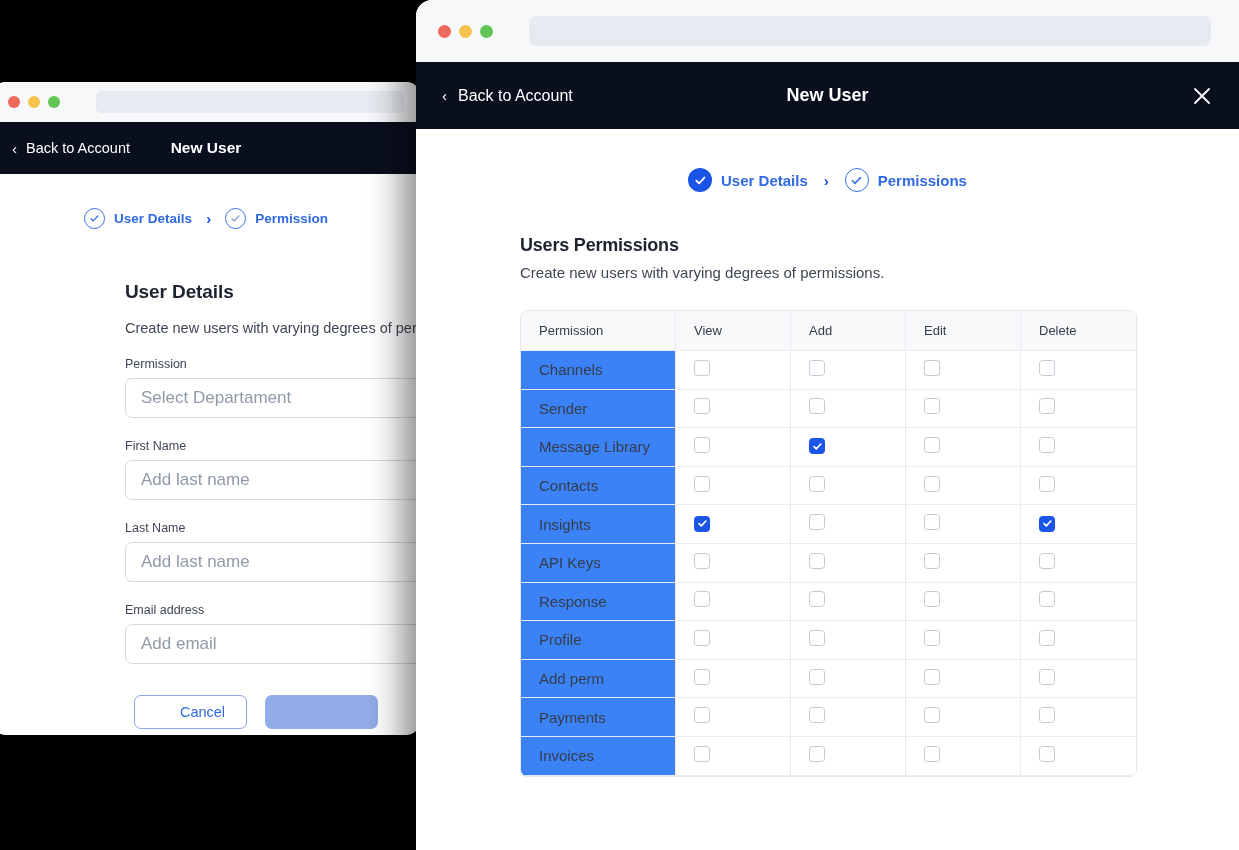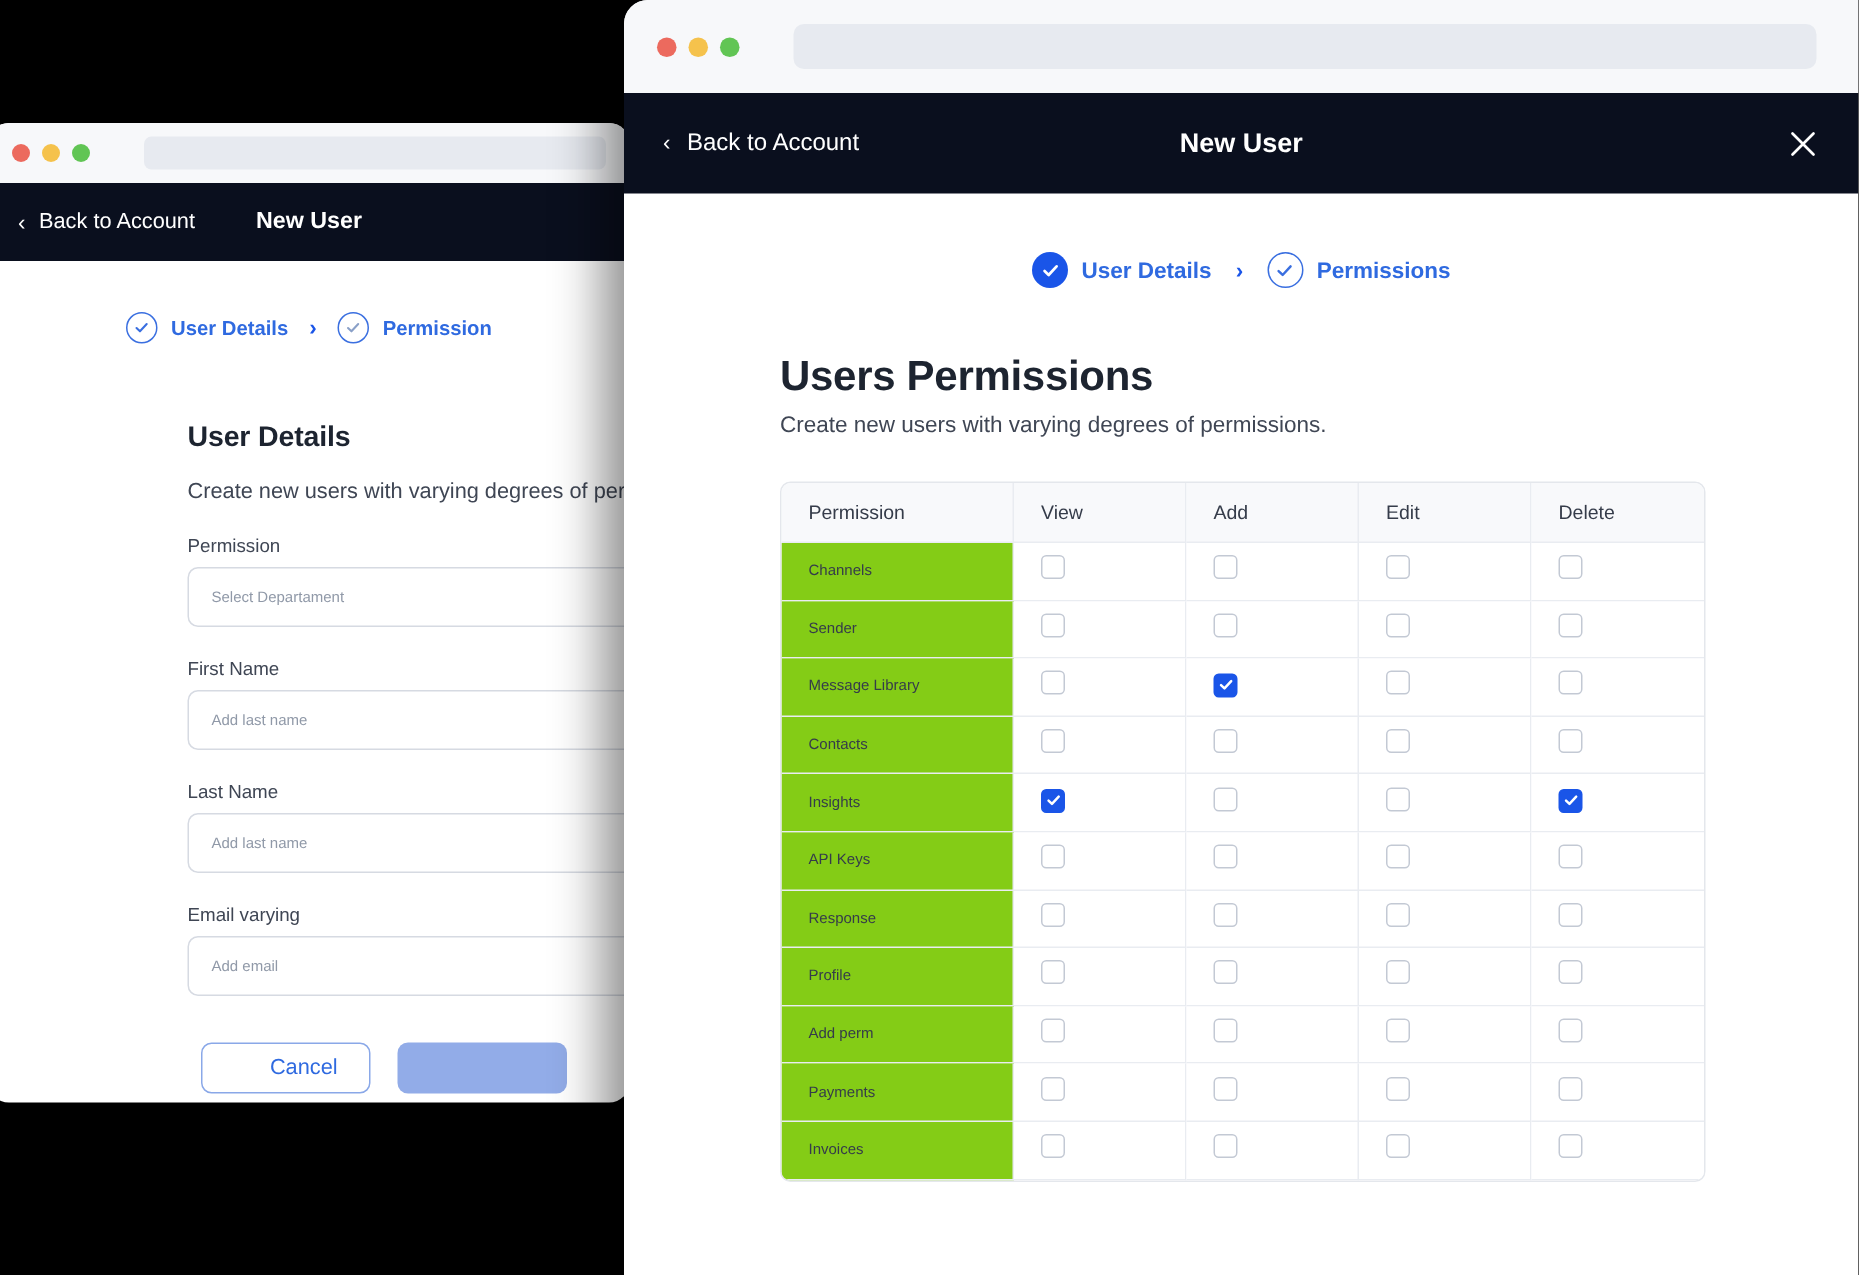--- a/index.html
+++ b/index.html
@@ -109,21 +109,21 @@
   .field { margin-top: 21px; }
   .field-label { font-size: 12.5px; color: #3f4654; margin-bottom: 7px; }
   .field-input {
     width: 330px;
     height: 40px;
     border: 1px solid #d6dae2;
     border-radius: 7px;
     display: flex;
     align-items: center;
     padding: 0 15px;
-    font-size: 10px;
+    font-size: 17px;
     color: #9099a8;
     background: #fff;
     white-space: nowrap;
     overflow: hidden;
   }
 
   .form-actions {
     display: flex;
     gap: 18px;
     margin-top: 31px;
@@ -180,21 +180,21 @@
     width: 22px; height: 22px;
     cursor: pointer;
   }
   .close-x svg { display: block; }
 
   #front-window .stepper { padding-top: 39px; gap: 16px; }
   #front-window .step-circle { width: 24px; height: 24px; }
   #front-window .step-label { font-size: 15px; }
 
   .perm-body { padding: 43px 0 0 104px; }
-  .perm-title { font-size: 28px; font-weight: bold; color: #1d2430; letter-spacing: -0.2px; }
+  .perm-title { font-size: 18px; font-weight: bold; color: #1d2430; letter-spacing: -0.2px; }
   .perm-sub { font-size: 15px; color: #3f4654; margin-top: 8px; }
 
   .perm-table {
     margin-top: 29px;
     width: 615px;
     border: 1px solid #e4e7ec;
     border-radius: 7px;
     border-collapse: separate;
     border-spacing: 0;
     overflow: hidden;
@@ -210,22 +210,22 @@
   }
   .perm-table th:last-child, .perm-table td:last-child { border-right: none; }
   .perm-table th {
     background: #f8f9fb;
     font-size: 13px;
     font-weight: normal;
     color: #353c4a;
     height: 40px;
   }
   .perm-table td.name-cell {
-    background: #84cc16;
-    font-size: 10px;
+    background: #3b82f6;
+    font-size: 15px;
     color: #353c4a;
     width: 155px;
   }
   .perm-table td.check-cell { background: #ffffff; }
   .perm-table col.c-name { width: 155px; }
   .perm-table col.c-chk  { width: 115px; }
 
   .cbox {
     width: 16px; height: 16px;
     border: 1.4px solid #c3c9d4;
@@ -298,21 +298,21 @@
         <div class="field-label">First Name</div>
         <div class="field-input">Add last name</div>
       </div>
 
       <div class="field">
         <div class="field-label">Last Name</div>
         <div class="field-input">Add last name</div>
       </div>
 
       <div class="field">
-        <div class="field-label">Email varying</div>
+        <div class="field-label">Email address</div>
         <div class="field-input">Add email</div>
       </div>
     </div>
 
     <div class="form-actions">
       <button class="btn-cancel">Cancel</button>
       <button class="btn-primary"></button>
     </div>
   </div>
 

